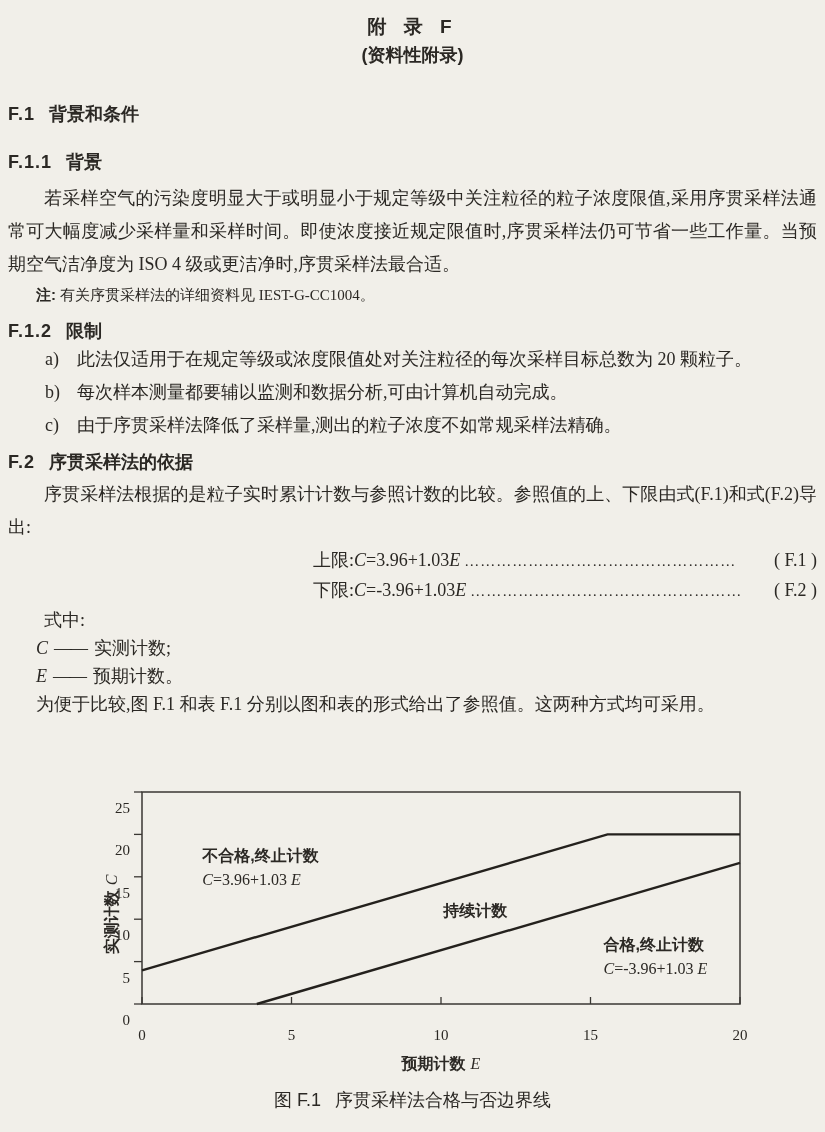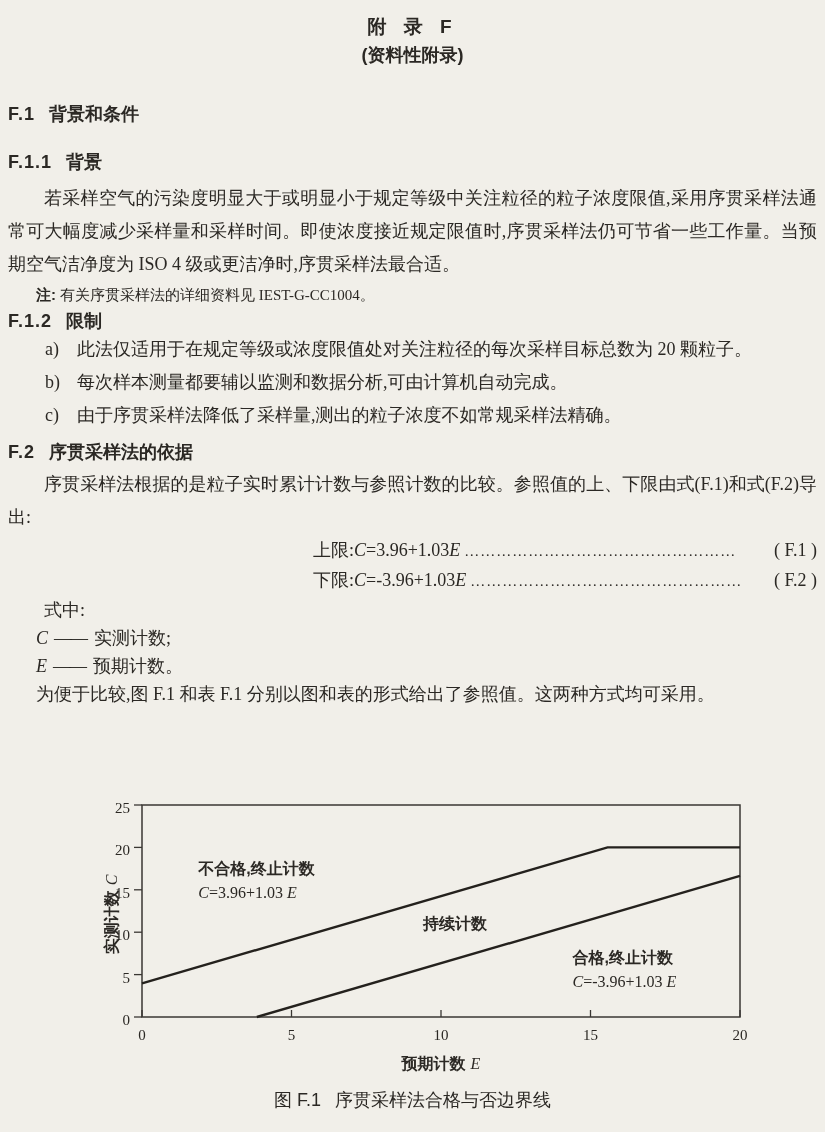--- a/index.html
+++ b/index.html
@@ -16,21 +16,21 @@
   .title-block{text-align:center;font-family:"Liberation Sans","DejaVu Sans",sans-serif;font-weight:bold;}
   .title-1{font-size:19px;line-height:29px;letter-spacing:6px;margin-top:4px;}
   .title-2{font-size:18px;line-height:29px;}
   .title-3{font-size:18px;line-height:29px;letter-spacing:1px;}
 
   
   .heading{font-family:"Liberation Sans","DejaVu Sans",sans-serif;font-weight:bold;font-size:18px;line-height:24px;}
   .heading .h-num{margin-right:14px;letter-spacing:1px;}
   .h-f1{margin-top:32px;}
   .h-f11{margin-top:24px;}
-  .h-f12{margin-top:0;}
+  .h-f12{margin-top:10px;}
   .h-f2{margin-top:8px;}
 
   
   .para{font-size:18px;line-height:33px;text-indent:2em;margin-top:8px;text-align:justify;}
   .para-tight{margin-top:4px;}
   .note{font-size:15px;line-height:27px;margin-left:28px;}
   .note-label{font-family:"Liberation Sans","DejaVu Sans",sans-serif;font-weight:bold;margin-right:4px;}
   .list{margin-top:0;}
   .list-item{display:flex;font-size:18px;line-height:33px;}
   .li-marker{width:32px;margin-left:37px;flex:none;}
@@ -45,21 +45,21 @@
   .var{font-style:italic;font-family:"Liberation Serif","DejaVu Serif",serif;}
 
   .where-label{font-size:18px;line-height:28px;text-indent:2em;}
   .def-row{font-size:18px;line-height:28px;margin-left:28px;}
   .def-row .var{margin-right:6px;}
   .def-dash{letter-spacing:-2px;margin-right:8px;}
   .closing{font-size:18px;line-height:28px;margin-left:28px;text-align:justify;}
 
   
   .figure{position:absolute;left:0;top:786px;width:825px;height:346px;}
-  .plot{position:absolute;left:142px;top:19px;width:598px;height:212px;}
+  .plot{position:absolute;left:142px;top:6px;width:598px;height:212px;padding-left:43px;}
   .plot svg{position:absolute;left:0;top:0;overflow:visible;}
   .yticks{position:absolute;left:100px;top:22px;width:32px;height:212px;}
   .yticks span{position:absolute;right:2px;font-size:15px;line-height:18px;}
   .xticks{position:absolute;left:142px;top:240px;width:598px;height:20px;}
   .xticks span{position:absolute;transform:translateX(-50%);font-size:15px;line-height:18px;}
   .xlabel{position:absolute;left:142px;top:268px;width:598px;text-align:center;
           font-family:"Liberation Sans","DejaVu Sans",sans-serif;font-weight:600;font-size:16px;}
   .ylabel{position:absolute;left:50px;top:118px;width:124px;text-align:center;
           transform:rotate(-90deg);
           font-family:"Liberation Sans","DejaVu Sans",sans-serif;font-weight:600;font-size:16px;white-space:nowrap;}

